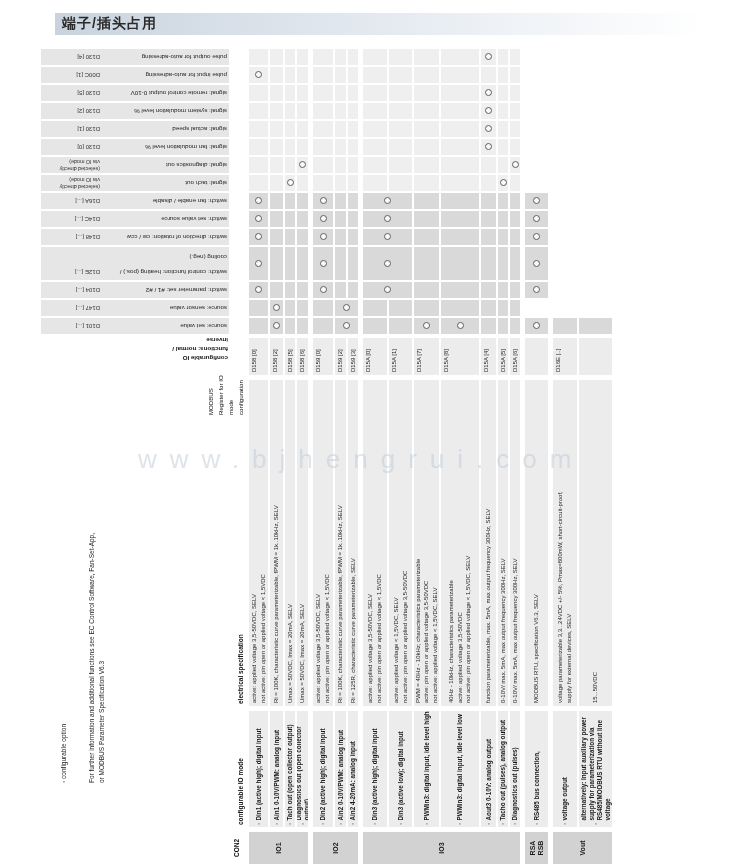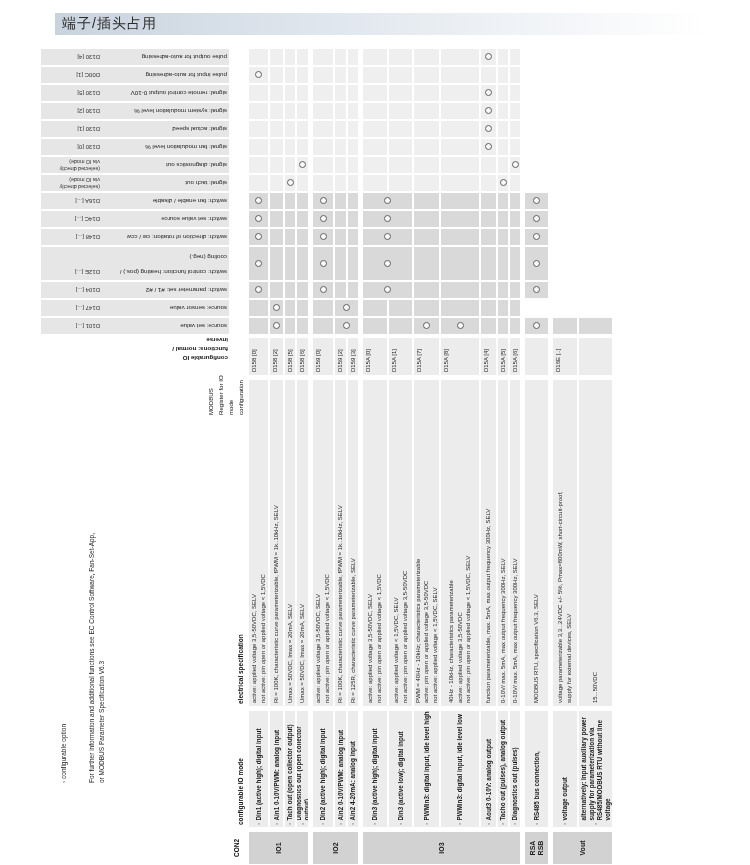--- a/index.html
+++ b/index.html
@@ -1,21 +1,21 @@
 <!DOCTYPE html>
 <html><head>
 <meta charset="utf-8">
 <style>
   html,body{margin:0;padding:0;}
   body{width:750px;height:865px;position:relative;overflow:hidden;background:#fff;
        font-family:"Liberation Sans","DejaVu Sans",sans-serif;color:#222;}
   #titlebar{position:absolute;left:55px;top:13px;width:682px;height:22px;
     background:linear-gradient(to right,#c9d3de 0%,#dde4ec 35%,#ffffff 95%);
     display:flex;align-items:center;}
-  #titlebar .t{font-size:14px;font-weight:normal;color:#2b2b2b;padding-left:7px;letter-spacing:1px;}
+  #titlebar .t{font-size:14px;font-weight:bold;color:#2b2b2b;padding-left:7px;letter-spacing:1px;}
   
   #rot{position:absolute;left:0;top:40px;width:833px;height:622px;
        transform:rotate(-90deg) translateX(-833px);transform-origin:0 0;}
   .cell{position:absolute;box-sizing:border-box;border:1px solid #fff;overflow:hidden;}
   .bgA{background:#ececec;}        
   .bgH{background:#e6e6e6;}        
   .bgI{background:#d9d9d9;}        
   .bgO{background:#efefef;}        
   .bgC{background:#d2d2d2;}        
   .v{writing-mode:vertical-rl;transform:rotate(180deg);}
@@ -540,13 +540,14 @@
     <div class="cell bgA modecell" style="left: 45px; top: 578px; width: 118px; height: 35px;">
       <span class="dot">◦</span>
       <span style="flex: 1 1 0%; min-width: 0px;">alternatively:  Input auxiliary power supply for parameterization via RS485/MODBUS RTU without line voltage</span>
     </div>
     <div class="cell bgA speccell" style="left: 166px; top: 578px; width: 328px; height: 35px;">15...50VDC</div>
     <div class="cell bgA regcell" style="left: 497px; top: 578px; width: 39px; height: 35px;"></div>
     <div class="cell grid bgI" style="left: 538px; top: 578px; width: 18px; height: 35px;"></div>
   </div>
 
 <div id="wm">
+  <div class="url">www.bjhengrui.com</div>
 </div>
 
 </body></html>

